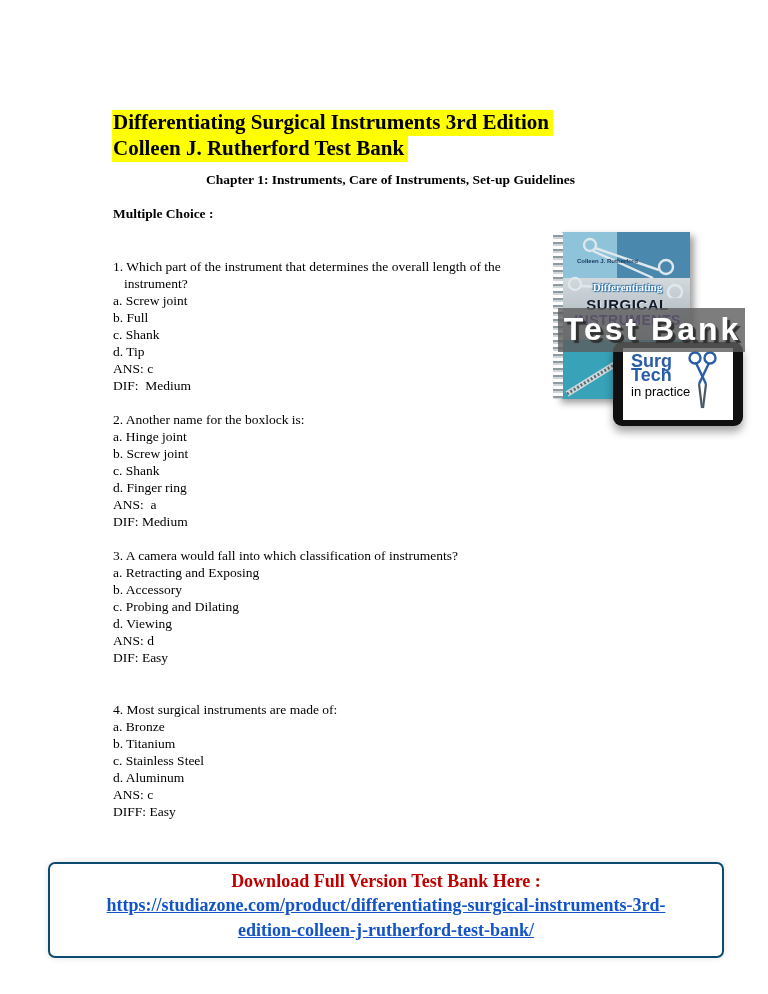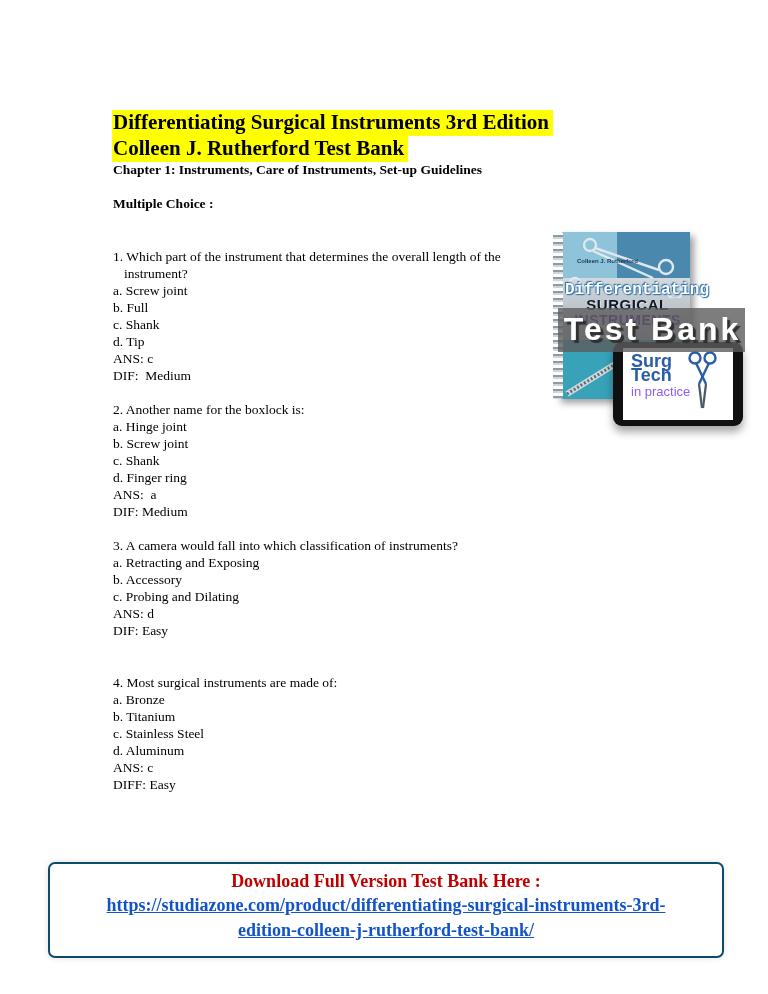--- a/index.html
+++ b/index.html
@@ -3,21 +3,21 @@
 <meta charset="utf-8">
 <style>
   html,body { margin:0; padding:0; background:#fff; }
   .page {
     position:relative; width:768px; height:994px; background:#ffffff;
     font-family:"Liberation Serif", serif; color:#000; overflow:hidden;
   }
   .content { position:absolute; left:113px; top:110px; width:462px; }
   .doc-title { font-size:21px; font-weight:bold; line-height:25px; }
   .doc-title .hl { background:#ffff00; display:inline-block; padding:0 4px 1px 1px; margin-left:-1px; }
-  .chapter { font-weight:bold; font-size:13.5px; }
+  .chapter { margin-top:10px; font-weight:bold; font-size:13.5px;text-align:right; }
   .section { margin-top:18px; font-weight:bold; font-size:13.5px; }
   #questions { margin-top:36px; font-size:13.5px; line-height:17px; }
   .question { margin-bottom:17px; }
   .question.extra-gap { margin-top:35px; }
   .qline { white-space:pre-wrap; }
   .qline.indent { padding-left:11px; }
 
   
   .book-art { position:absolute; left:555px; top:229px; width:195px; height:202px; }
   .book { position:absolute; left:2px; top:3px; width:133px; height:167px;
@@ -29,40 +29,40 @@
   .cover-bottom { position:absolute; left:0; top:108px; width:100%; height:59px;
                   background:linear-gradient(90deg,#38a2b8 0 55%,#1f7f96 100%); }
   .instr-svg { position:absolute; left:6px; top:2px; z-index:2; }
   .clamp-svg { position:absolute; left:6px; top:108px; z-index:2; }
   .spiral { position:absolute; left:-4px; top:0; width:10px; height:167px; z-index:3;
             background:repeating-linear-gradient(180deg,#fdfdfd 0 3px,#8d9aa1 3px 5px,#cfd6da 5px 7px);
             border-radius:2px; }
   .cover-author { position:absolute; left:20px; top:26px; z-index:2; font-family:"Liberation Sans",sans-serif;
                   font-size:6px; font-weight:bold; color:#17355c; }
   .cover-script { position:absolute; left:8px; width:125px; top:49px; z-index:2; text-align:center;
-                  font-family:Liberation Mono, monospace; font-weight:bold; font-size:16px; color:#fff;
+                  font-family:Liberation Serif, serif; font-weight:bold; font-size:11px; color:#fff;
                   text-shadow:1px 1px 1px #2b6fa8, -1px -1px 1px #2b6fa8, 0 0 2px #2b6fa8; }
   .cover-t1 { position:absolute; left:8px; width:125px; top:64px; z-index:2; text-align:center;
               font-family:"Liberation Sans",sans-serif; font-weight:bold; font-size:15px; color:#0f172a;
               letter-spacing:0.5px; text-shadow:1px 1px 0 rgba(255,255,255,0.45); }
   .cover-t2 { position:absolute; left:8px; width:125px; top:80px; z-index:2; text-align:center;
               font-family:"Liberation Sans",sans-serif; font-weight:bold; font-size:14px; color:#4c1d95;
               letter-spacing:0.5px; }
   .overlay-band { position:absolute; left:3px; top:79px; width:187px; height:44px;
                   background:rgba(92,92,92,0.80); z-index:4; }
   .testbank { position:absolute; left:0; top:82px; width:195px; z-index:5; text-align:center;
               font-family:"Liberation Sans",sans-serif; font-weight:bold; font-size:32px; color:#fff;
               letter-spacing:3px; text-shadow:3px 3px 1px rgba(45,45,45,0.95); }
   .tablet { position:absolute; left:58px; top:113px; width:130px; height:84px; background:#101010;
             border-radius:9px; z-index:3; box-shadow:0 6px 9px rgba(0,0,0,0.35); }
   .screen { position:absolute; left:10px; right:10px; top:6px; bottom:6px; background:#fff; overflow:hidden; }
   .logo { position:absolute; left:8px; top:4px; font-family:"Liberation Sans",sans-serif; line-height:1; }
   .logo-surg { font-weight:bold; font-size:18px; color:#2a5da8; }
   .logo-tech { font-weight:bold; font-size:18px; color:#2a5da8; margin-top:-4px; }
-  .logo-in   { font-size:13px; color:#8b5cf6; margin-top:1px; }
+  .logo-in   { font-size:13px; color:#000000; margin-top:1px; }
   .scissors-svg { position:absolute; right:12px; top:2px; }
 
   
   .footer-box { position:absolute; left:48px; top:862px; width:672px; height:92px;
                 border:2px solid #0c4a6e; border-radius:7px; box-shadow:0 0 6px rgba(0,0,0,0.12);
                 text-align:center; }
   .dl-head { margin-top:7px; font-size:18px; font-weight:bold; color:#c00000; }
   .dl-link { display:block; margin-top:1px; font-size:18px; font-weight:bold; color:#1254c8;
              text-decoration:underline; line-height:25px; cursor:pointer; }
 </style>
@@ -96,20 +96,21 @@
           <div class="qline">c. Shank</div>
           <div class="qline">d. Finger ring</div>
           <div class="qline">ANS:  a</div>
           <div class="qline">DIF: Medium</div>
         </div>
         <div class="question">
           <div class="qline">3. A camera would fall into which classification of instruments?</div>
           <div class="qline">a. Retracting and Exposing</div>
           <div class="qline">b. Accessory</div>
           <div class="qline">c. Probing and Dilating</div>
+          <div class="qline">d. Viewing</div>
           <div class="qline">ANS: d</div>
           <div class="qline">DIF: Easy</div>
         </div>
         <div class="question extra-gap">
           <div class="qline">4. Most surgical instruments are made of:</div>
           <div class="qline">a. Bronze</div>
           <div class="qline">b. Titanium</div>
           <div class="qline">c. Stainless Steel</div>
           <div class="qline">d. Aluminum</div>
           <div class="qline">ANS: c</div>

